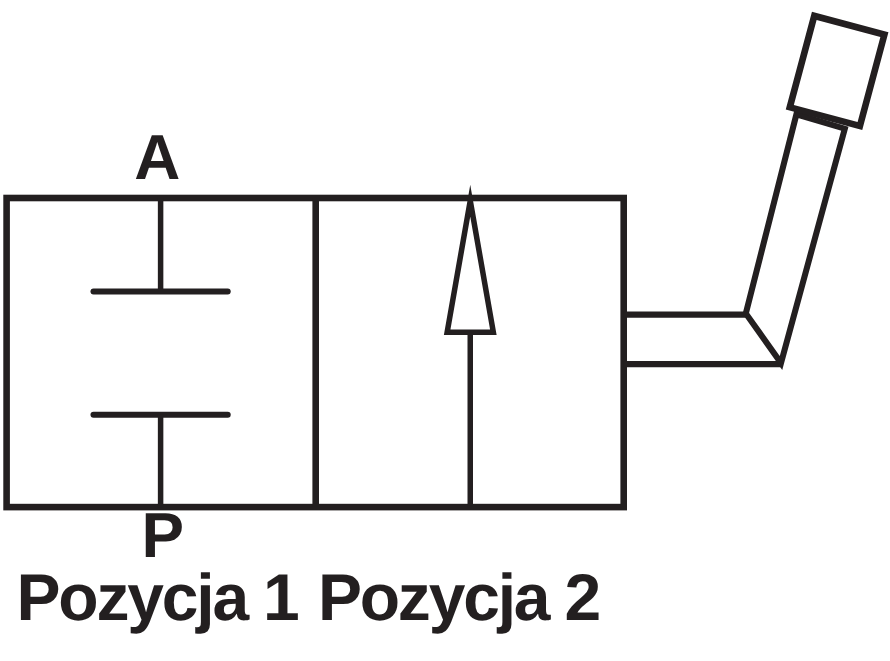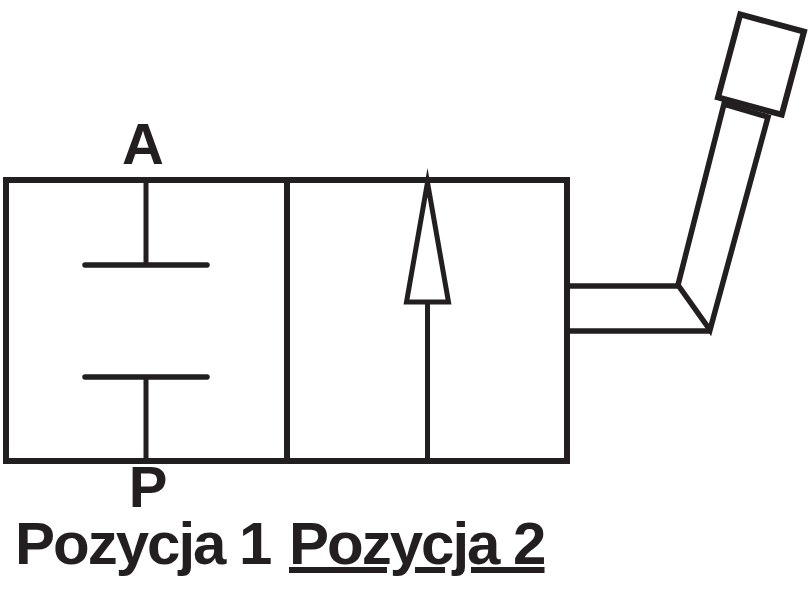--- a/index.html
+++ b/index.html
@@ -65,15 +65,15 @@
       </g>
     </g>
   </svg>
 
   <div class="lbl port-label" style="left:143px; top:115px;">A</div>
 
   <div class="lbl port-label" style="left:148px; top:458px;">P</div>
 
   <div class="lbl position-label" style="left:15px; top:514px;">Pozycja 1</div>
 
-  <div class="lbl position-label" style="left:289px; top:514px;text-decoration:underline;">Pozycja 2</div>
+  <div class="lbl position-label" style="left:289px; top:514px;">Pozycja 2</div>
 
 </div>
 
 </body></html>

